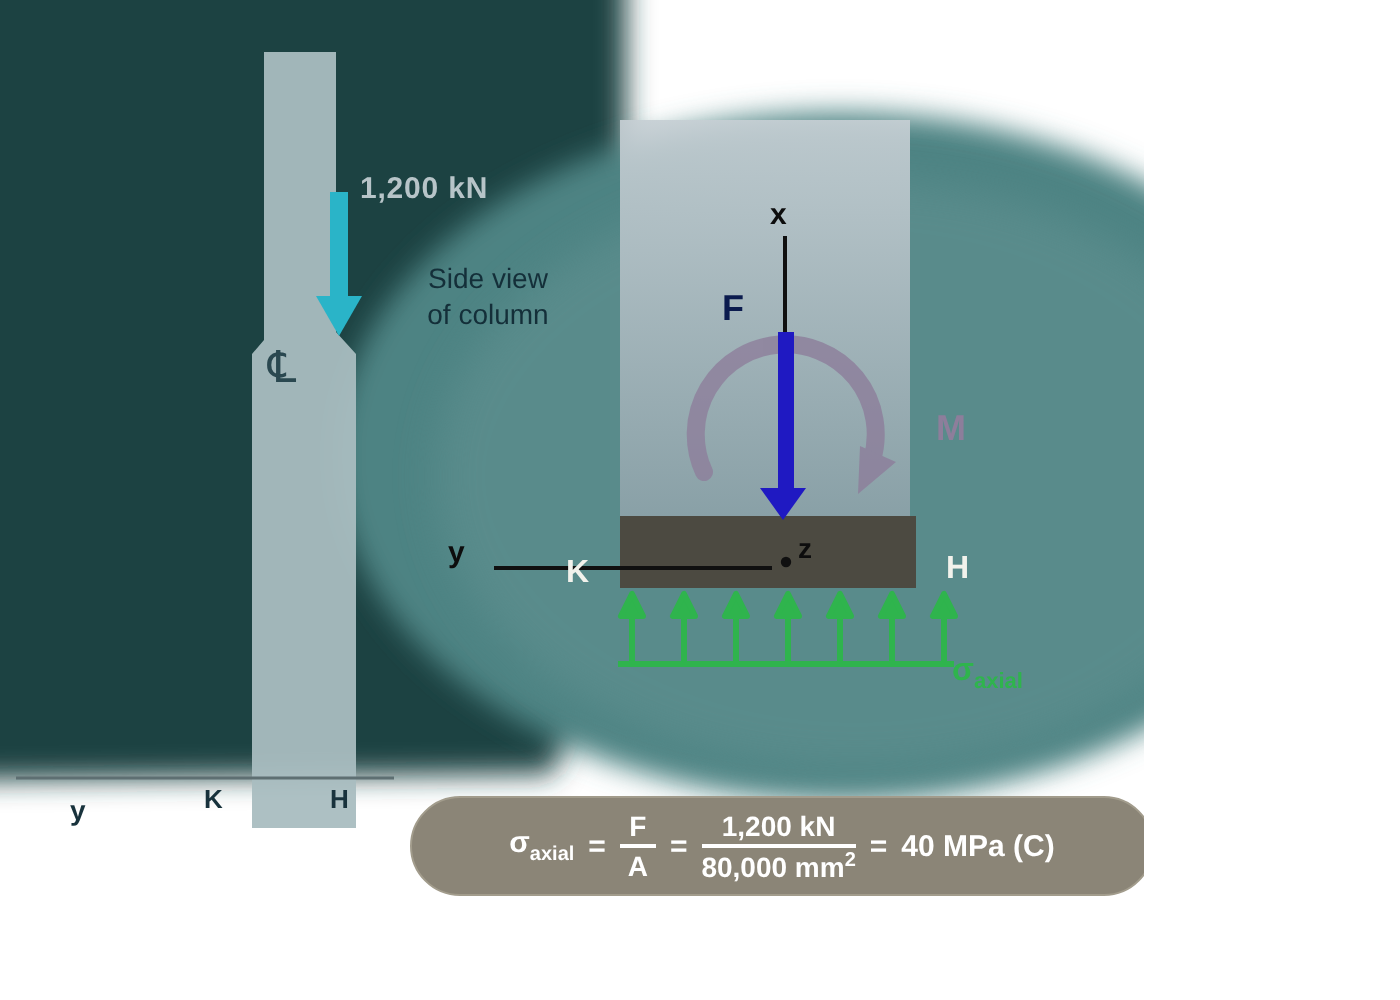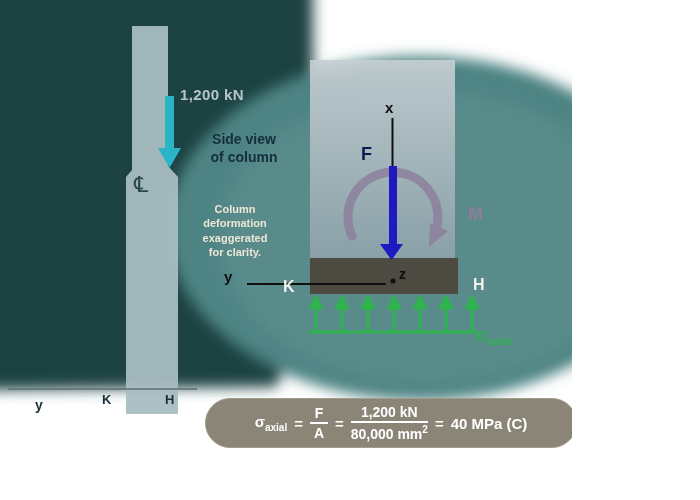--- a/index.html
+++ b/index.html
@@ -2,21 +2,21 @@
 <html><head>
 <meta charset="utf-8">
 <style>
   html,body{margin:0;padding:0;background:#fff;}
   .canvas{position:relative;width:572px;height:500px;background:#fff;overflow:hidden;
           font-family:"Liberation Sans",sans-serif;}
   .scene{position:absolute;left:0;top:0;}
   .lbl{position:absolute;white-space:nowrap;}
   .pre{white-space:pre-line;text-align:center;}
   .load{left:180px;top:86px;font-size:15px;font-weight:bold;color:#b7c4c8;letter-spacing:.4px;}
-  .svtitle{left:196px;top:131px;width:96px;font-size:14px;font-weight:bold;color:#142f39;line-height:1.25;}
+  .svtitle{left:196px;top:131px;width:96px;font-size:14px;font-weight:normal;color:#142f39;line-height:1.25;}
   .note{left:191px;top:202px;width:88px;font-size:11px;font-weight:bold;color:#ede7d8;line-height:1.3;}
   .clsym{left:134px;top:172px;font-size:22px;color:#2a4850;font-family:"DejaVu Sans",sans-serif;}
   .by{left:35px;top:397px;font-size:14px;font-weight:bold;color:#18323c;}
   .bk{left:102px;top:392px;font-size:13px;font-weight:bold;color:#18323c;}
   .bh{left:165px;top:392px;font-size:13px;font-weight:bold;color:#18323c;}
   .ix{left:385px;top:99px;font-size:15px;font-weight:bold;color:#0d0d0d;}
   .iF{left:361px;top:144px;font-size:18px;font-weight:bold;color:#0b1b4e;}
   .iM{left:468px;top:204px;font-size:18px;font-weight:bold;color:#8d7e9b;}
   .iy{left:224px;top:268px;font-size:15px;font-weight:bold;color:#0d0d0d;}
   .iz{left:399px;top:266px;font-size:14px;font-weight:bold;color:#0d0d0d;}
@@ -99,24 +99,20 @@
       <line x1="446" y1="332" x2="446" y2="307"></line>
         <polygon points="440.5,308 451.5,308 446,297"></polygon>
       <line x1="472" y1="332" x2="472" y2="307"></line>
         <polygon points="466.5,308 477.5,308 472,297"></polygon>
     </g>
   </svg>
 
   <div class="lbl load">1,200 kN</div>
   <div class="lbl svtitle pre">Side view
 of column</div>
-  <div class="lbl note pre">Column
-deformation
-exaggerated
-for clarity.</div>
   <div class="lbl clsym">℄</div>
   <div class="lbl by">y</div>
   <div class="lbl bk">K</div>
   <div class="lbl bh">H</div>
 
   <div class="lbl ix">x</div>
   <div class="lbl iF">F</div>
   <div class="lbl iM">M</div>
   <div class="lbl iy">y</div>
   <div class="lbl iz">z</div>

